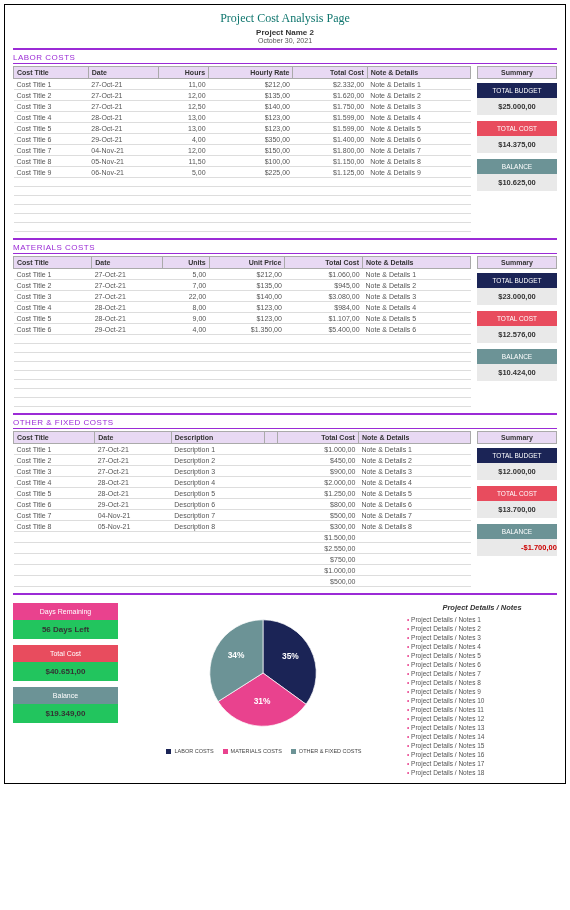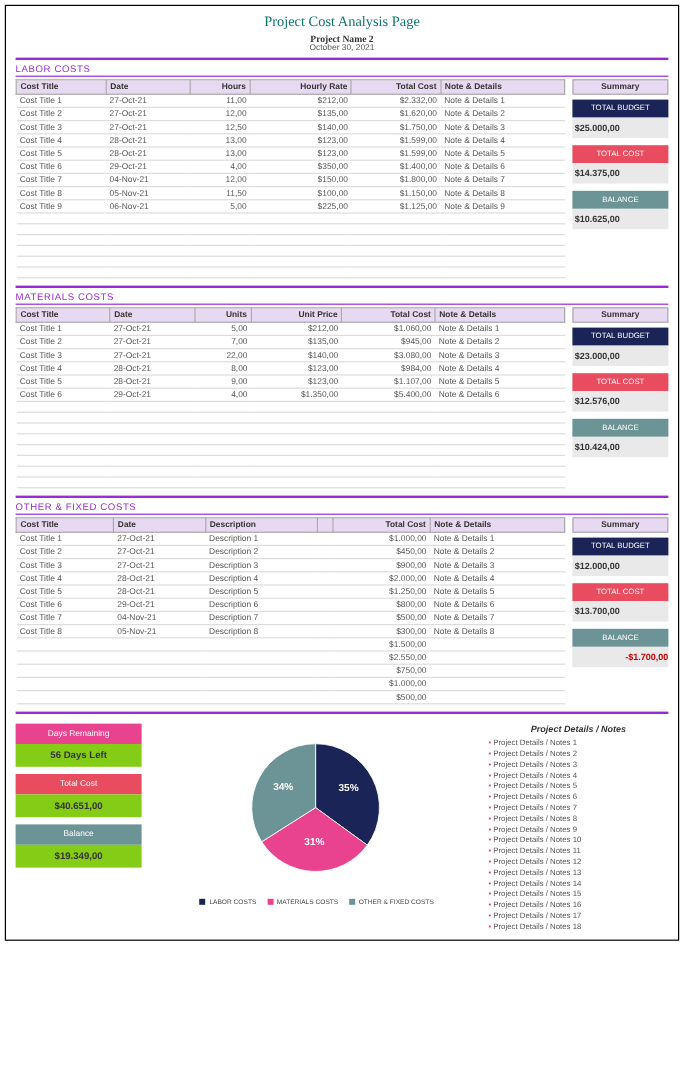--- a/index.html
+++ b/index.html
@@ -1,45 +1,45 @@
 <!DOCTYPE html>
 <html><head>
 <meta charset="utf-8">
 <style>
   * { box-sizing: border-box; margin: 0; padding: 0; }
   body { font-family: Arial, sans-serif; background: #fff; width: 570px; font-size: 7px; color: #333; }
   .page { border: 1px solid #000; margin: 4px; padding: 6px 8px; }
   .title { text-align: center; font-size: 12px; font-weight: 500; color: #0f766e; margin-bottom: 2px; font-family: "Times New Roman", serif; }
-  .subtitle { text-align: center; font-size: 8px; font-weight: bold; font-family: Liberation Serif, serif; }
+  .subtitle { text-align: center; font-size: 8px; font-weight: bold; }
   .date { text-align: center; font-size: 7px; color: #555; margin-bottom: 4px; }
   .hr-purple { border: none; border-top: 2px solid #9b2bd6; margin: 2px 0 3px; }
   .hr-thin { border: none; border-top: 1px solid #9b2bd6; margin: 1px 0 2px; }
   .section-label { color: #9b2bd6; font-size: 8px; font-weight: 500; letter-spacing: 0.5px; }
   .section { display: flex; gap: 6px; margin-bottom: 6px; }
   .table-wrap { flex: 1; }
   .summary-col { width: 80px; }
   table { width: 100%; border-collapse: collapse; font-size: 7px; }
   thead th { background: #e8d9f3; border: 1px solid #aaa; padding: 2px 3px; text-align: left; font-weight: bold; color: #333; }
   thead th.r { text-align: right; }
   tbody td { border-bottom: 1px solid #ddd; padding: 1.5px 3px; color: #555; }
   tbody td.r { text-align: right; }
   .empty-row td { height: 9px; }
   .summary-header { background: #e8d9f3; border: 1px solid #aaa; text-align: center; font-weight: bold; padding: 2px; margin-bottom: 4px; }
   .sum-box { margin-bottom: 6px; }
   .sum-label { color: #fff; text-align: center; padding: 4px 2px; font-size: 6.5px; font-weight: 500; }
-  .sum-value { background: #e9e9e9; padding: 4px 2px; font-weight: bold; font-size: 7.5px; }
+  .sum-value { background: #e9e9e9; text-align: center; padding: 4px 2px; font-weight: bold; font-size: 7.5px; }
   .c-navy { background: #1b2456; }
   .c-red { background: #e84c5e; }
   .c-teal { background: #6c9396; }
   .c-pink { background: #e9428e; }
   .neg { color: #c00; padding-left: 44px; }
   .footer { display: flex; gap: 8px; margin-top: 8px; }
   .footer-left { width: 105px; display: flex; flex-direction: column; gap: 6px; }
   .fbox .flabel { color: #fff; text-align: center; padding: 5px 2px; font-size: 7px; }
-  .fbox .fvalue { background: #84cc16; text-align: center; padding: 5px 4px; font-weight: bold; font-size: 8px; }
+  .fbox .fvalue { background: #22c55e; text-align: center; padding: 5px 4px; font-weight: bold; font-size: 8px; }
   .chart-wrap { flex: 1; text-align: center; }
   .chart-legend { font-size: 5.5px; margin-top: 4px; color: #444; }
   .chart-legend span { display: inline-block; margin: 0 3px; }
   .sq { display: inline-block; width: 5px; height: 5px; margin-right: 2px; vertical-align: middle; }
   .notes-col { width: 150px; }
   .notes-title { font-weight: bold; font-size: 7.5px; text-align: center; margin-bottom: 3px; font-style: italic; }
   .notes-list { list-style: none; }
   .notes-list li { font-size: 6.5px; padding: 1px 0; color: #555; }
   .notes-list li::before { content: "• "; color: #e9428e; }
   svg.pie { width: 140px; height: 140px; }

